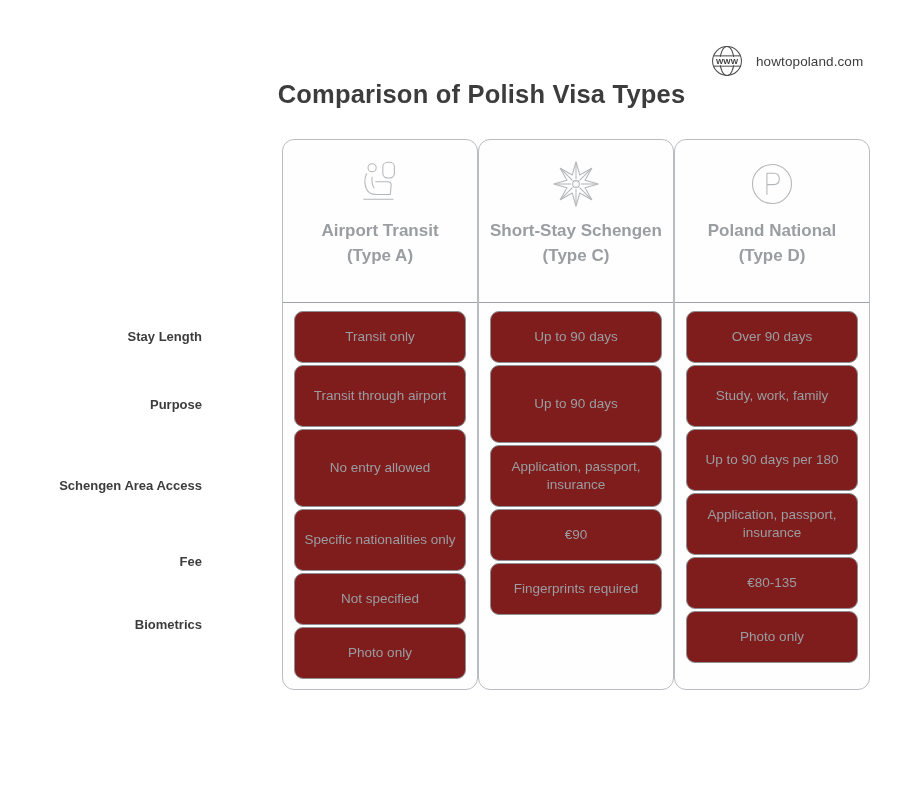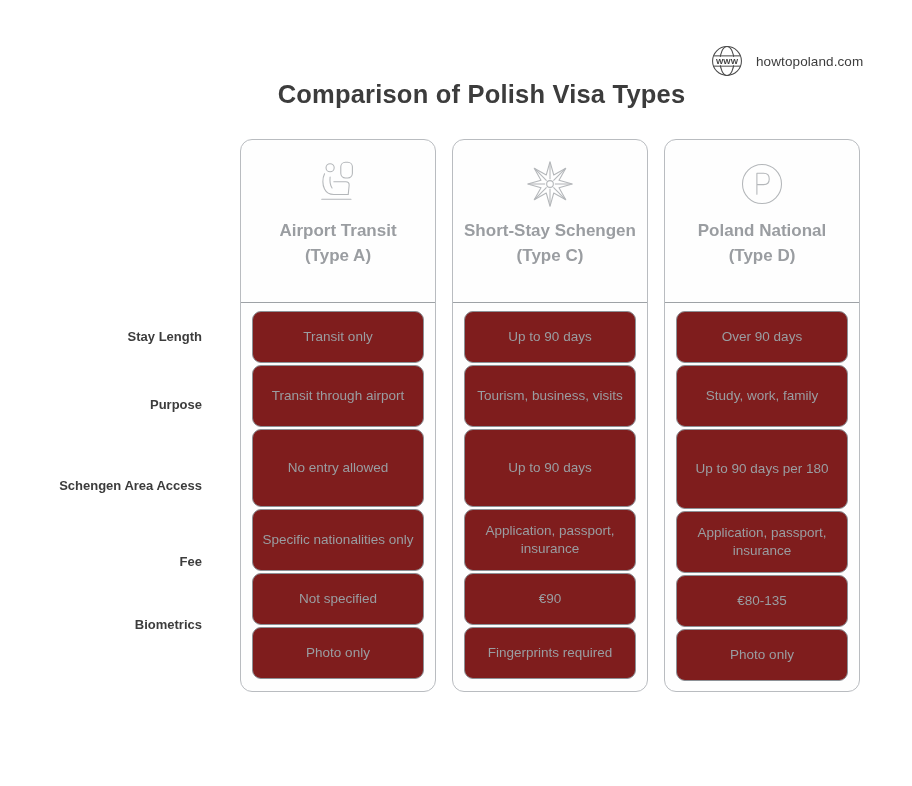--- a/index.html
+++ b/index.html
@@ -74,22 +74,22 @@
     padding-right: 38px;
     box-sizing: border-box;
     font-size: 13px;
     font-weight: bold;
     color: #3c3c3c;
     line-height: 1.25;
   }
 
   .columns {
     display: flex;
-    gap: 16px;
     flex: 1;
+    justify-content: center;
   }
 
   .vcard {
     width: 196px;
     flex: 0 0 196px;
     border: 1px solid #b9bcc0;
     border-radius: 12px;
     background: #fefefe;
     box-sizing: border-box;
     display: flex;
@@ -208,40 +208,39 @@
               <path d="M26.32 31.68 L13.54 44.46" stroke="#b4b7ba" stroke-width="1.15" fill="none"></path>
               <path d="M24.80 28.00 L6.72 28.00" stroke="#b4b7ba" stroke-width="1.15" fill="none"></path>
               <path d="M26.32 24.32 L13.54 11.54" stroke="#b4b7ba" stroke-width="1.15" fill="none"></path>
       <circle cx="30" cy="28" r="3.6" stroke="#b4b7ba" stroke-width="1.15" fill="none"></circle>
     </svg>
           </div>
           <div class="vcard-title">Short-Stay Schengen<br>(Type C)</div>
         </div>
         <div class="vcard-body">
           <div class="cell" style="height: 52px;">Up to 90 days</div>
-          <div class="cell" style="height: 62px;">Tourism, business, visits</div>
           <div class="cell" style="height: 78px;">Up to 90 days</div>
           <div class="cell" style="height: 62px;">Application, passport, insurance</div>
           <div class="cell" style="height: 52px;">€90</div>
           <div class="cell" style="height: 52px;">Fingerprints required</div>
         </div>
       </div>
       <div class="vcard">
         <div class="vcard-header">
           <div class="vcard-icon">
             <svg viewBox="0 0 60 56" width="56" height="52">
       <circle cx="30" cy="28" r="21" stroke="#b4b7ba" stroke-width="1.15" fill="none"></circle>
       <path d="M24.5 39 V16.5 H31.8 C35.6 16.5 37.8 19 37.8 22.6 C37.8 26.2 35.6 28.7 31.8 28.7 H24.5" stroke="#b4b7ba" stroke-width="1.15" fill="none" stroke-linejoin="round" stroke-linecap="round"></path>
     </svg>
           </div>
           <div class="vcard-title">Poland National<br>(Type D)</div>
         </div>
         <div class="vcard-body">
           <div class="cell" style="height: 52px;">Over 90 days</div>
           <div class="cell" style="height: 62px;">Study, work, family</div>
-          <div class="cell" style="height: 80px;">Up to 90 days per 180</div>
+          <div class="cell" style="height: 62px;">Up to 90 days per 180</div>
           <div class="cell" style="height: 62px;">Application, passport, insurance</div>
           <div class="cell" style="height: 52px;">€80-135</div>
           <div class="cell" style="height: 52px;">Photo only</div>
         </div>
       </div>
     </div>
 </div>
 
 </body></html>

